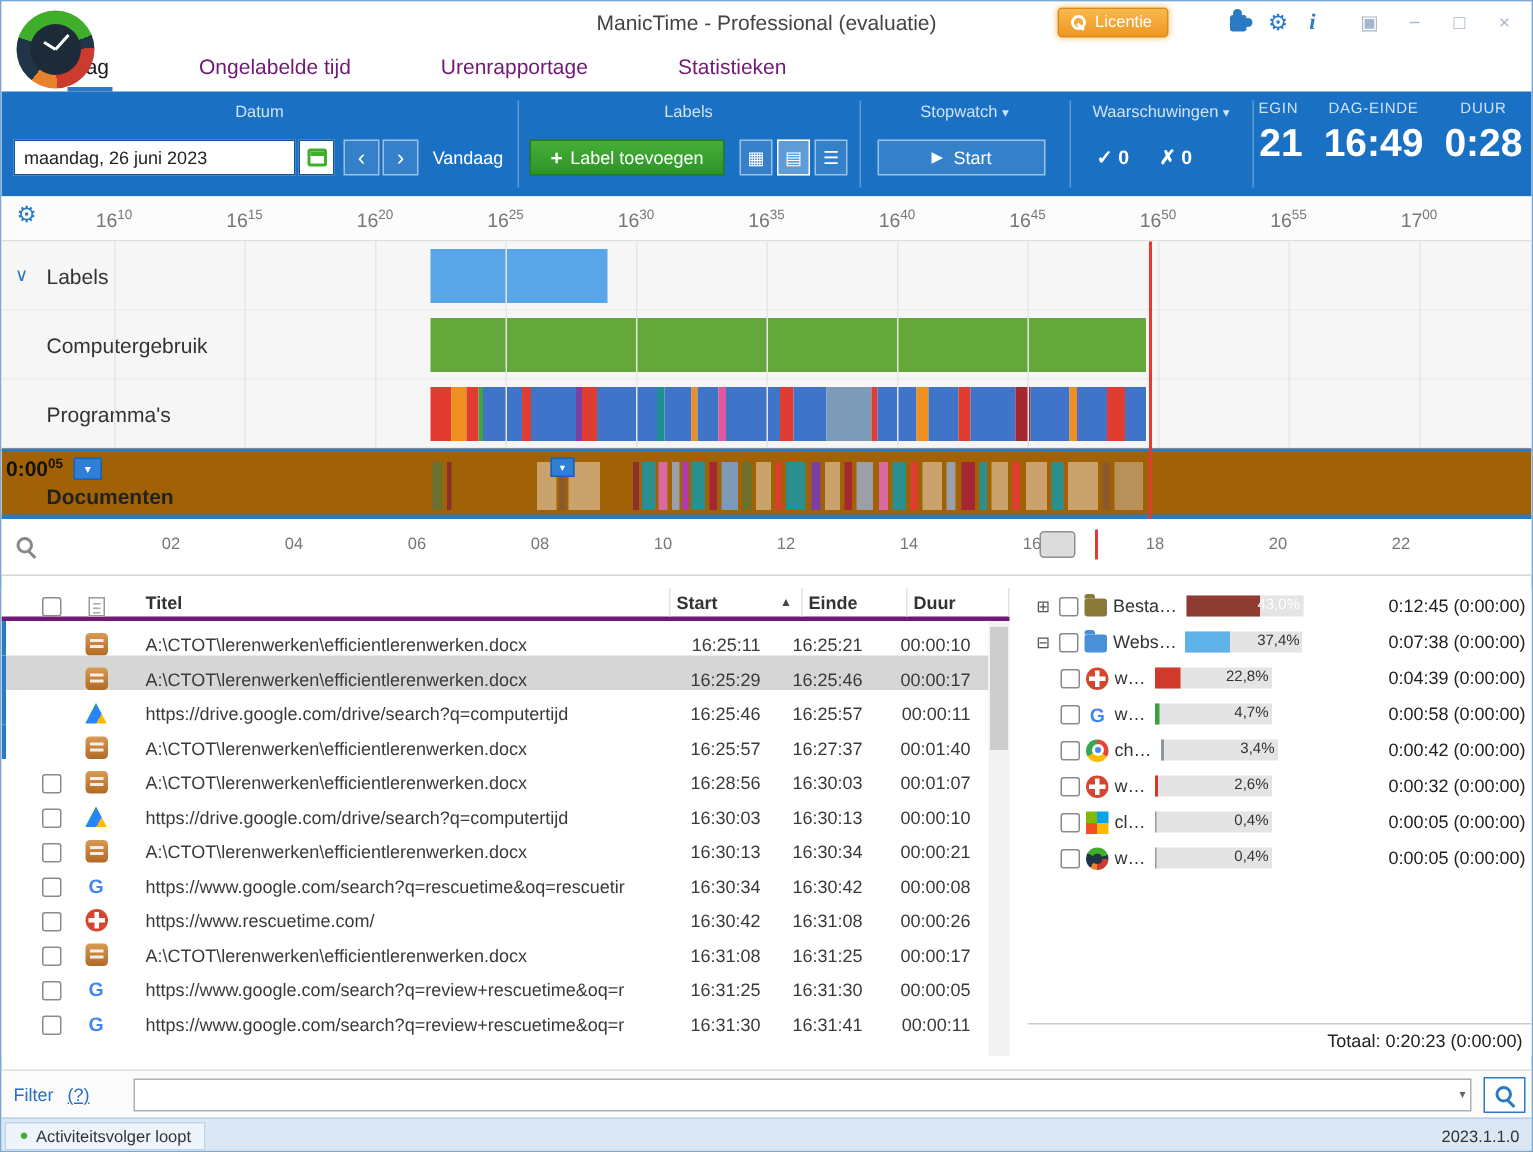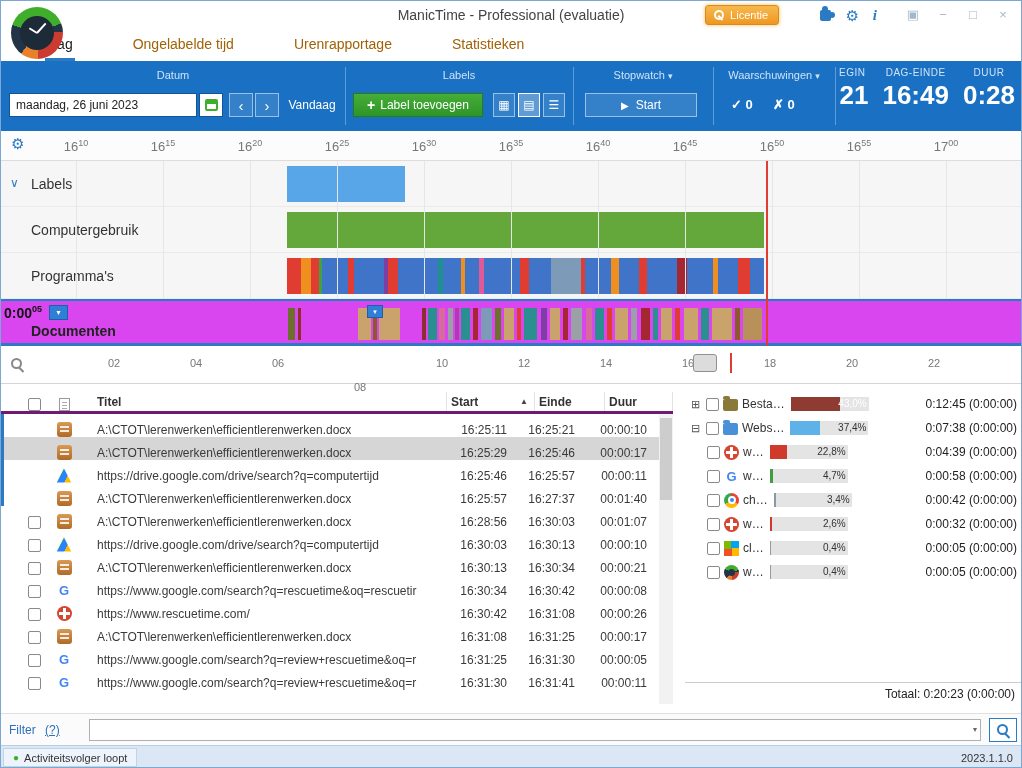--- a/index.html
+++ b/index.html
@@ -25,21 +25,21 @@
 .puzzle-ic::before{content:"";position:absolute;top:-4px;left:2px;width:6px;height:6px;border-radius:50%;background:#2a7ac4}
 .puzzle-ic::after{content:"";position:absolute;right:-4px;top:2px;width:6px;height:6px;border-radius:50%;background:#2a7ac4}
 .gear-glyph{color:#2a7ac4;font-size:15px;line-height:15px}
 .info-glyph{color:#2a7ac4;font-family:"Liberation Serif",serif;font-style:italic;font-weight:bold;font-size:15px}
 #win-btns{position:absolute;top:4px;right:6px;display:flex;gap:6px}
 .win-btn{width:24px;height:18px;display:flex;align-items:center;justify-content:center;color:#a5b8ca;font-size:13px}
 
 
 #tabbar{position:absolute;top:28px;left:0;right:0;height:32px;background:#fff}
 #tabs{display:flex;gap:56px;padding-left:44px;height:100%}
-.tab{font-size:14px;color:#a16207;display:flex;align-items:center;height:100%;border-bottom:3px solid transparent;padding:0 2px;cursor:default}
+.tab{font-size:14px;color:#701a75;display:flex;align-items:center;height:100%;border-bottom:3px solid transparent;padding:0 2px;cursor:default}
 .tab.active{color:#1a1a1a;border-bottom-color:#2a7ac4}
 
 
 #toolbar{position:absolute;top:60px;left:0;right:0;height:70px;background:#1a70c2;color:#fff}
 .tb-sep{position:absolute;top:6px;bottom:6px;width:1px;background:rgba(255,255,255,.3)}
 .tb-head{position:absolute;top:8px;font-size:11px;color:#cfe3f7;text-align:center}
 .caret{font-size:9px;color:#cfe3f7;margin-left:3px}
 #date-input{position:absolute;left:8px;top:32px;width:188px;height:24px;border:1px solid #0f5597;font:12px "Liberation Sans",sans-serif;color:#222;padding:0 6px;background:#fff}
 .tb-btn{position:absolute;top:32px;height:24px;display:flex;align-items:center;justify-content:center;background:rgba(255,255,255,.12);border:1px solid rgba(255,255,255,.5);color:#fff}
 #cal-btn{left:198px;width:24px;background:#fff;border:1px solid #0f5597}
@@ -71,21 +71,21 @@
 .tick-h{font-size:13px}
 .tick-m{font-size:9px}
 #tl-rows{position:absolute;top:30px;left:0;right:0;height:184px}
 .tl-grid{position:absolute;top:0;bottom:0;width:1px;background:#e6e6e6}
 .tl-row{position:absolute;left:0;right:0;height:46px;border-bottom:1px solid #ebebeb;background:#f6f6f6}
 #row-labels{top:0}#row-usage{top:46px}#row-programs{top:92px}#row-docs{top:138px}
 .tl-row-label{position:absolute;left:30px;top:0;line-height:46px;font-size:14px;color:#333}
 .tl-collapse{position:absolute;left:9px;top:15px;color:#2a7ac4;font-size:12px}
 .tl-bar,.tl-seg{position:absolute;top:5px;height:36px}
 
-#band{position:absolute;left:0;right:0;top:168px;height:47px;background:#d946ef;border-top:2px solid #2a7ac4;border-bottom:3px solid #2a7ac4;z-index:5}
+#band{position:absolute;left:0;right:0;top:168px;height:47px;background:#a16207;border-top:2px solid #2a7ac4;border-bottom:3px solid #2a7ac4;z-index:5}
 #band-badge{position:absolute;left:3px;top:3px;font-weight:bold;color:#111;font-size:14px}
 #band-badge sup{font-size:9px}
 .chev-btn{position:absolute;background:#2f7fd6;color:#fff;display:flex;align-items:center;justify-content:center;border:1px solid #1d5fa8}
 #band-chev1{left:48px;top:4px;width:19px;height:15px;font-size:8px}
 #band-chev2{left:366px;top:4px;width:16px;height:13px;font-size:7px}
 #band-label{position:absolute;left:30px;bottom:4px;font-size:14px;font-weight:bold;color:#222}
 .band-seg{position:absolute;top:7px;height:32px}
 #cursor-line{position:absolute;left:765px;top:30px;width:2px;height:185px;background:#e03c31;z-index:7}
 
 
@@ -383,21 +383,21 @@
   </div>
   <div id="cursor-line"></div>
 </div>
 
 <div id="overview">
   <span id="ov-mag" class="mag"></span>
   <div id="overview-ticks">
       <div class="ov-tick" style="left: 102px;">02</div>
       <div class="ov-tick" style="left: 184px;">04</div>
       <div class="ov-tick" style="left: 266px;">06</div>
-      <div class="ov-tick" style="left: 348px; margin-top: 24px;">08</div>
+      <div class="ov-tick" style="left: 348px;">08</div>
       <div class="ov-tick" style="left: 430px;">10</div>
       <div class="ov-tick" style="left: 512px;">12</div>
       <div class="ov-tick" style="left: 594px;">14</div>
       <div class="ov-tick" style="left: 676px;">16</div>
       <div class="ov-tick" style="left: 758px;">18</div>
       <div class="ov-tick" style="left: 840px;">20</div>
       <div class="ov-tick" style="left: 922px;">22</div>
     </div>
   <div id="ov-handle"></div>
   <div id="ov-marker"></div>

